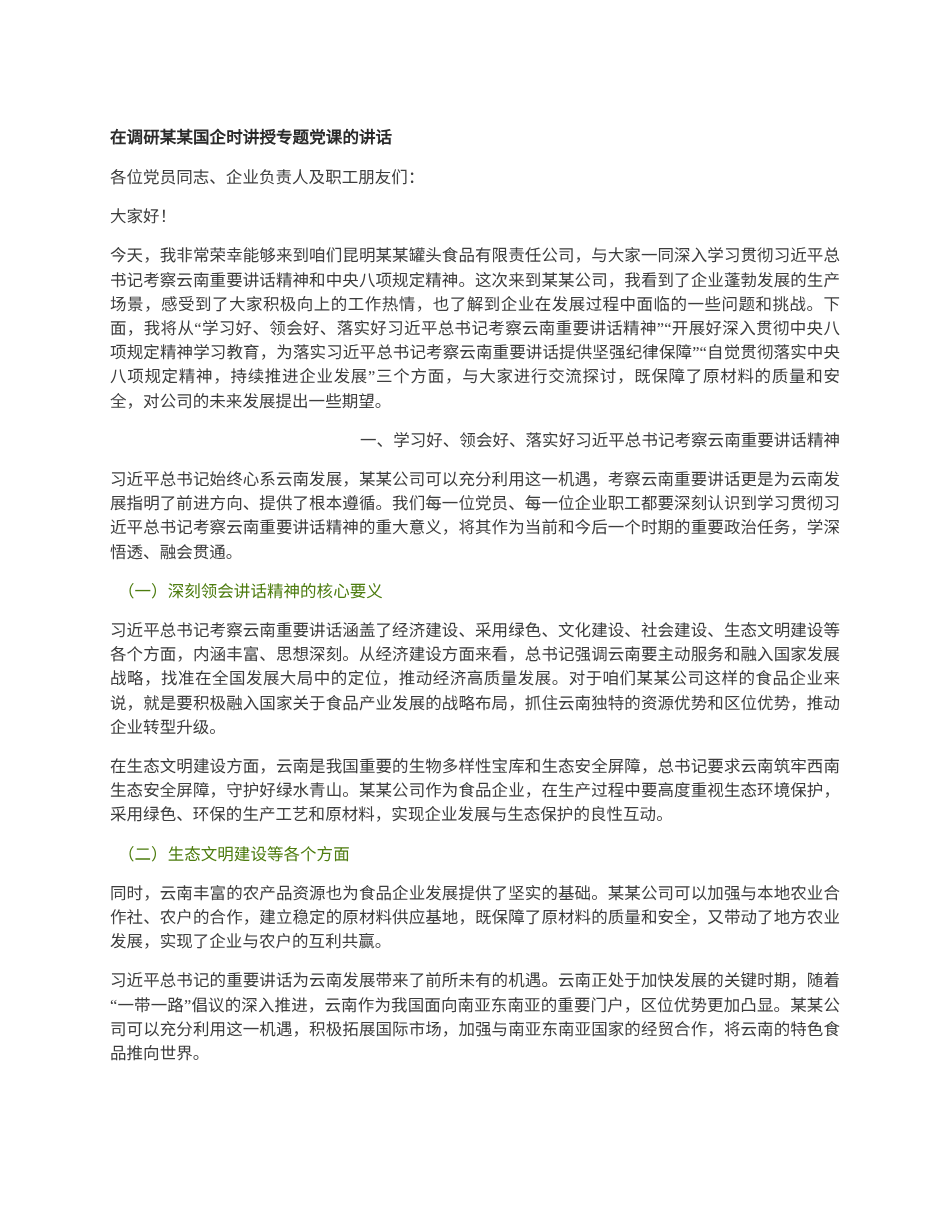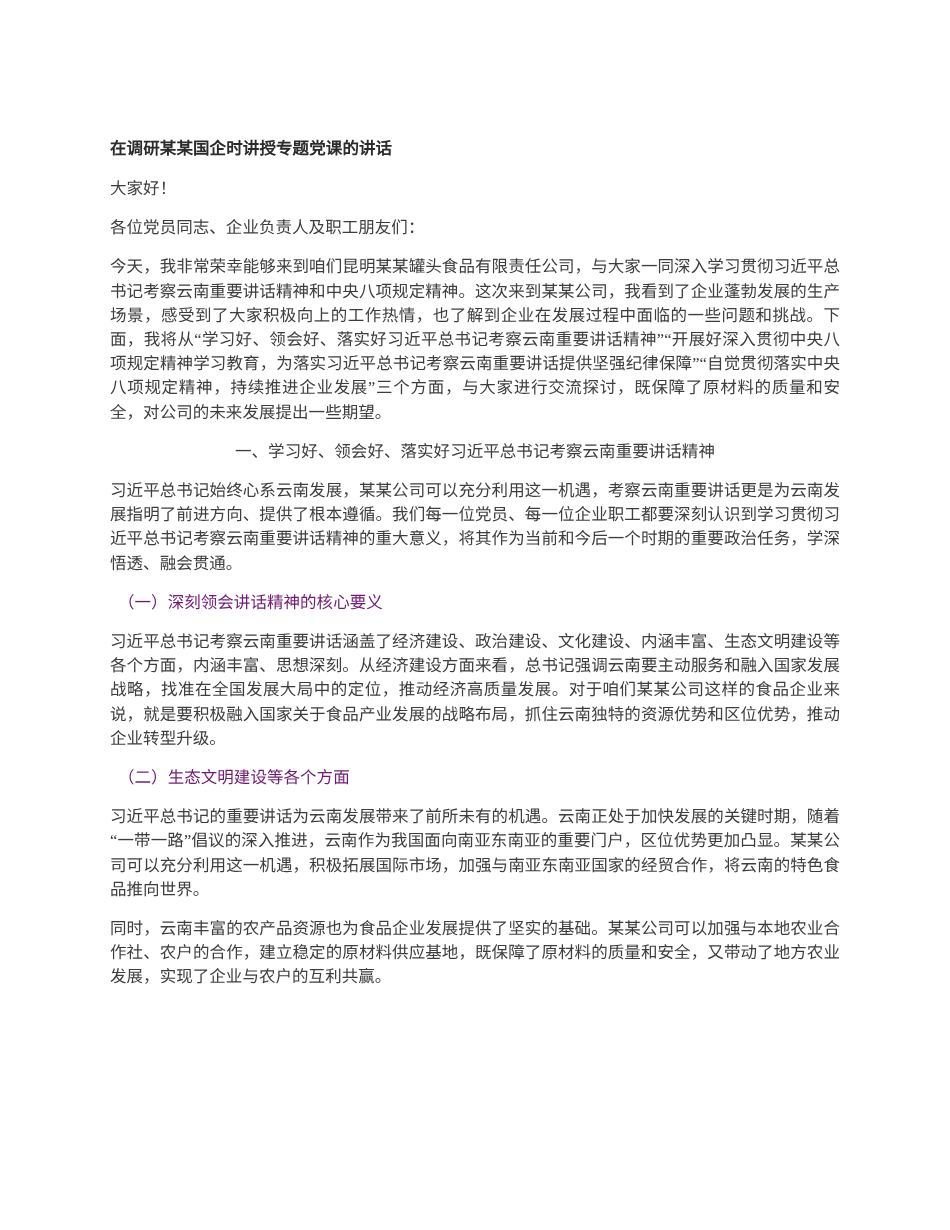--- a/index.html
+++ b/index.html
@@ -31,65 +31,66 @@
   }
 
   
 
   .title {
     font-weight: bold;
     font-size: 16.5px;
     line-height: 24px;
     letter-spacing: 0.1px;
     color: #2b2b2b;
-    margin: 11px 0 16px 0;
+    margin: 0 0 16px 0;
     text-align: left;
   }
 
   .para {
     font-size: 16.5px;
     line-height: 24.2px;
     margin: 0 0 15px 0;
     text-align: justify;
     text-justify: inter-ideograph;
     letter-spacing: 0.05px;
     color: #3d3d3d;
   }
 
   
   .section-heading {
     font-size: 16.5px;
     line-height: 24.2px;
     margin: 8px 0 15px 0;
-    text-align: center;
+    text-align: right;
     letter-spacing: 0.05px;
     color: #3d3d3d;
   }
 
   
   .sub-heading {
     font-size: 16.5px;
     line-height: 24.2px;
     margin: 0 0 15px 0;
     padding-left: 8px;
     text-align: left;
     letter-spacing: 0.05px;
-    color: #701a75;
+    color: #4d7c0f;
   }
 </style>
 </head>
 <body>
 
 <div id="page">
   <article id="doc">
       <h1 class="title">在调研某某国企时讲授专题党课的讲话</h1>
+      <p class="para">各位党员同志、企业负责人及职工朋友们：</p>
       <p class="para">大家好！</p>
-      <p class="para">各位党员同志、企业负责人及职工朋友们：</p>
       <p class="para">今天，我非常荣幸能够来到咱们昆明某某罐头食品有限责任公司，与大家一同深入学习贯彻习近平总书记考察云南重要讲话精神和中央八项规定精神。这次来到某某公司，我看到了企业蓬勃发展的生产场景，感受到了大家积极向上的工作热情，也了解到企业在发展过程中面临的一些问题和挑战。下面，我将从“学习好、领会好、落实好习近平总书记考察云南重要讲话精神”“开展好深入贯彻中央八项规定精神学习教育，为落实习近平总书记考察云南重要讲话提供坚强纪律保障”“自觉贯彻落实中央八项规定精神，持续推进企业发展”三个方面，与大家进行交流探讨，既保障了原材料的质量和安全，对公司的未来发展提出一些期望。</p>
       <p class="section-heading">一、学习好、领会好、落实好习近平总书记考察云南重要讲话精神</p>
       <p class="para">习近平总书记始终心系云南发展，某某公司可以充分利用这一机遇，考察云南重要讲话更是为云南发展指明了前进方向、提供了根本遵循。我们每一位党员、每一位企业职工都要深刻认识到学习贯彻习近平总书记考察云南重要讲话精神的重大意义，将其作为当前和今后一个时期的重要政治任务，学深悟透、融会贯通。</p>
       <p class="sub-heading">（一）深刻领会讲话精神的核心要义</p>
-      <p class="para">习近平总书记考察云南重要讲话涵盖了经济建设、政治建设、文化建设、内涵丰富、生态文明建设等各个方面，内涵丰富、思想深刻。从经济建设方面来看，总书记强调云南要主动服务和融入国家发展战略，找准在全国发展大局中的定位，推动经济高质量发展。对于咱们某某公司这样的食品企业来说，就是要积极融入国家关于食品产业发展的战略布局，抓住云南独特的资源优势和区位优势，推动企业转型升级。</p>
+      <p class="para">习近平总书记考察云南重要讲话涵盖了经济建设、采用绿色、文化建设、社会建设、生态文明建设等各个方面，内涵丰富、思想深刻。从经济建设方面来看，总书记强调云南要主动服务和融入国家发展战略，找准在全国发展大局中的定位，推动经济高质量发展。对于咱们某某公司这样的食品企业来说，就是要积极融入国家关于食品产业发展的战略布局，抓住云南独特的资源优势和区位优势，推动企业转型升级。</p>
+      <p class="para">在生态文明建设方面，云南是我国重要的生物多样性宝库和生态安全屏障，总书记要求云南筑牢西南生态安全屏障，守护好绿水青山。某某公司作为食品企业，在生产过程中要高度重视生态环境保护，采用绿色、环保的生产工艺和原材料，实现企业发展与生态保护的良性互动。</p>
       <p class="sub-heading">（二）生态文明建设等各个方面</p>
+      <p class="para">同时，云南丰富的农产品资源也为食品企业发展提供了坚实的基础。某某公司可以加强与本地农业合作社、农户的合作，建立稳定的原材料供应基地，既保障了原材料的质量和安全，又带动了地方农业发展，实现了企业与农户的互利共赢。</p>
       <p class="para">习近平总书记的重要讲话为云南发展带来了前所未有的机遇。云南正处于加快发展的关键时期，随着“一带一路”倡议的深入推进，云南作为我国面向南亚东南亚的重要门户，区位优势更加凸显。某某公司可以充分利用这一机遇，积极拓展国际市场，加强与南亚东南亚国家的经贸合作，将云南的特色食品推向世界。</p>
-      <p class="para">同时，云南丰富的农产品资源也为食品企业发展提供了坚实的基础。某某公司可以加强与本地农业合作社、农户的合作，建立稳定的原材料供应基地，既保障了原材料的质量和安全，又带动了地方农业发展，实现了企业与农户的互利共赢。</p>
     </article>
 </div>
 
 </body></html>

